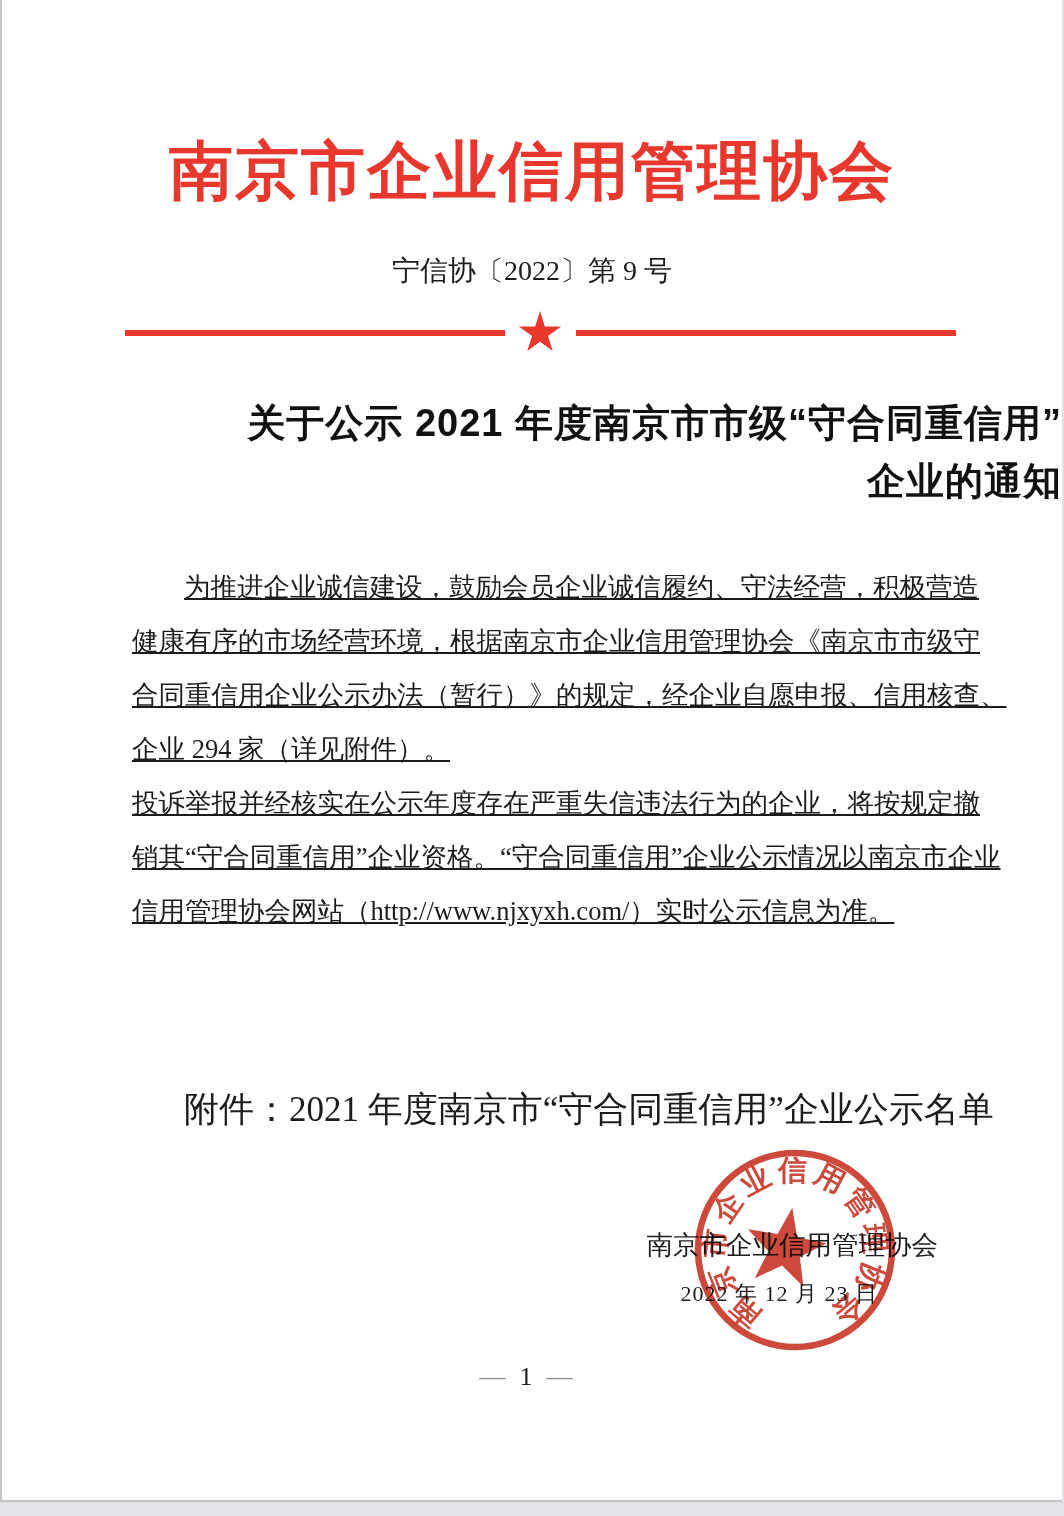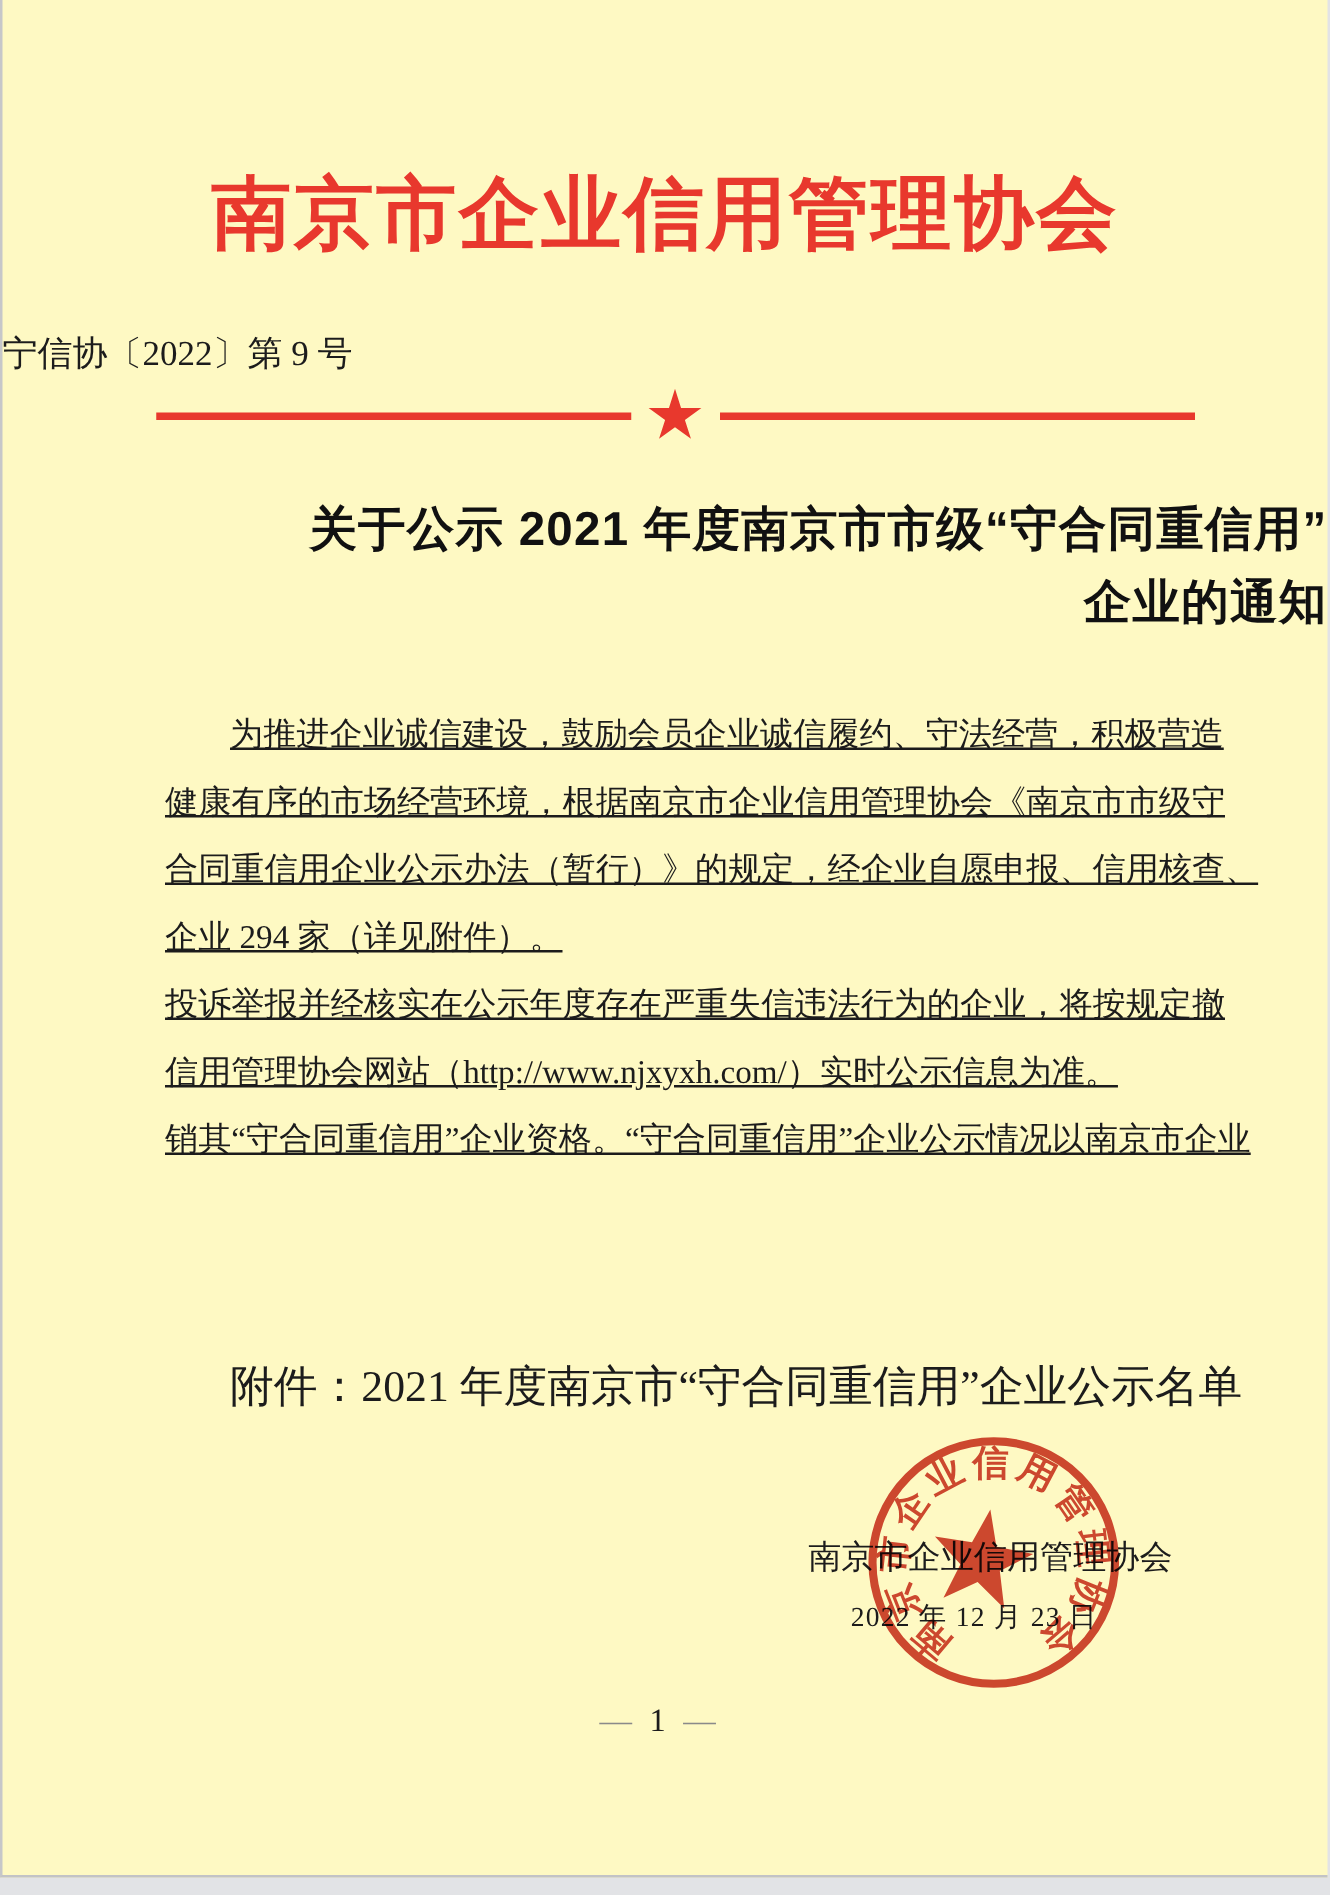--- a/index.html
+++ b/index.html
@@ -5,37 +5,38 @@
   html, body {
     margin: 0; padding: 0;
     width: 1064px; height: 1516px;
     background: #e2e3e6;
     overflow: hidden;
     font-family: "Liberation Serif", serif;
   }
   .page {
     position: absolute; top: 0; left: 0;
     width: 1062px; height: 1502px;
-    background: #fef9c3;
+    background: #ffffff;
     border-left: 2px solid #c6c7c9;
     border-bottom: 2px solid #c2c3c6;
     box-sizing: border-box;
     overflow: hidden;
   }
   .org-name {
     position: absolute; top: 128px; left: 0; width: 100%;
     text-align: center;
     font-family: "Liberation Sans", sans-serif;
     font-weight: bold;
     font-size: 64px;
     letter-spacing: 2px;
     color: #e8382d;
   }
   .doc-number {
-    position: absolute; top: 264px; left: 0; width: 100%;
+    position: absolute; top: 252px; left: 0; width: 100%;
+    text-align: center;
     font-size: 28px;
     color: #1c1c1c;
   }
   .rule {
     position: absolute; top: 330px; height: 6px;
     background: #e8382d;
   }
   .rule.left  { left: 123px; width: 380px; }
   .rule.right { left: 574px; width: 380px; }
   .star {
@@ -122,22 +123,22 @@
 
   <div class="doc-title l1">关于公示 2021 年度南京市市级“守合同重信用”</div>
   <div class="doc-title l2">企业的通知</div>
 
   <div class="body-block">
     <div class="bline indent">为推进企业诚信建设，鼓励会员企业诚信履约、守法经营，积极营造</div>
     <div class="bline">健康有序的市场经营环境，根据南京市企业信用管理协会《南京市市级守</div>
     <div class="bline">合同重信用企业公示办法（暂行）》的规定，经企业自愿申报、信用核查、</div>
     <div class="bline lastline">企业 294 家（详见附件）。</div>
     <div class="bline">投诉举报并经核实在公示年度存在严重失信违法行为的企业，将按规定撤</div>
+    <div class="bline">销其“守合同重信用”企业资格。“守合同重信用”企业公示情况以南京市企业</div>
     <div class="bline lastline">信用管理协会网站（http://www.njxyxh.com/）实时公示信息为准。</div>
-    <div class="bline">销其“守合同重信用”企业资格。“守合同重信用”企业公示情况以南京市企业</div>
   </div>
 
   <div class="attachment">附件：2021 年度南京市“守合同重信用”企业公示名单</div>
 
   <div class="signer">南京市企业信用管理协会</div>
   <div class="sign-date">2022 年 12 月 23 日</div>
 
   <svg class="seal" viewBox="0 0 230 230" xmlns="http://www.w3.org/2000/svg">
     <circle cx="115" cy="115" r="97" fill="none" stroke="#c9392b" stroke-width="6.5"></circle>
     <path transform="translate(105,114) rotate(10)" fill="#c9392b" d="M 0,-42 L 9.9,-13.6 L 39.9,-13 L 16,5.2 L 24.7,34 L 0,16.8 L -24.7,34 L -16,5.2 L -39.9,-13 L -9.9,-13.6 Z"></path>

